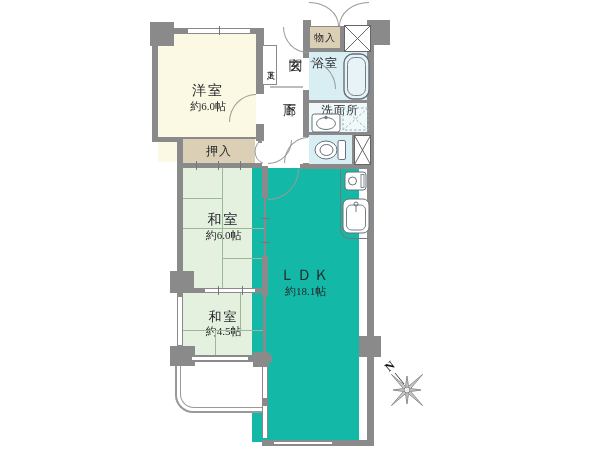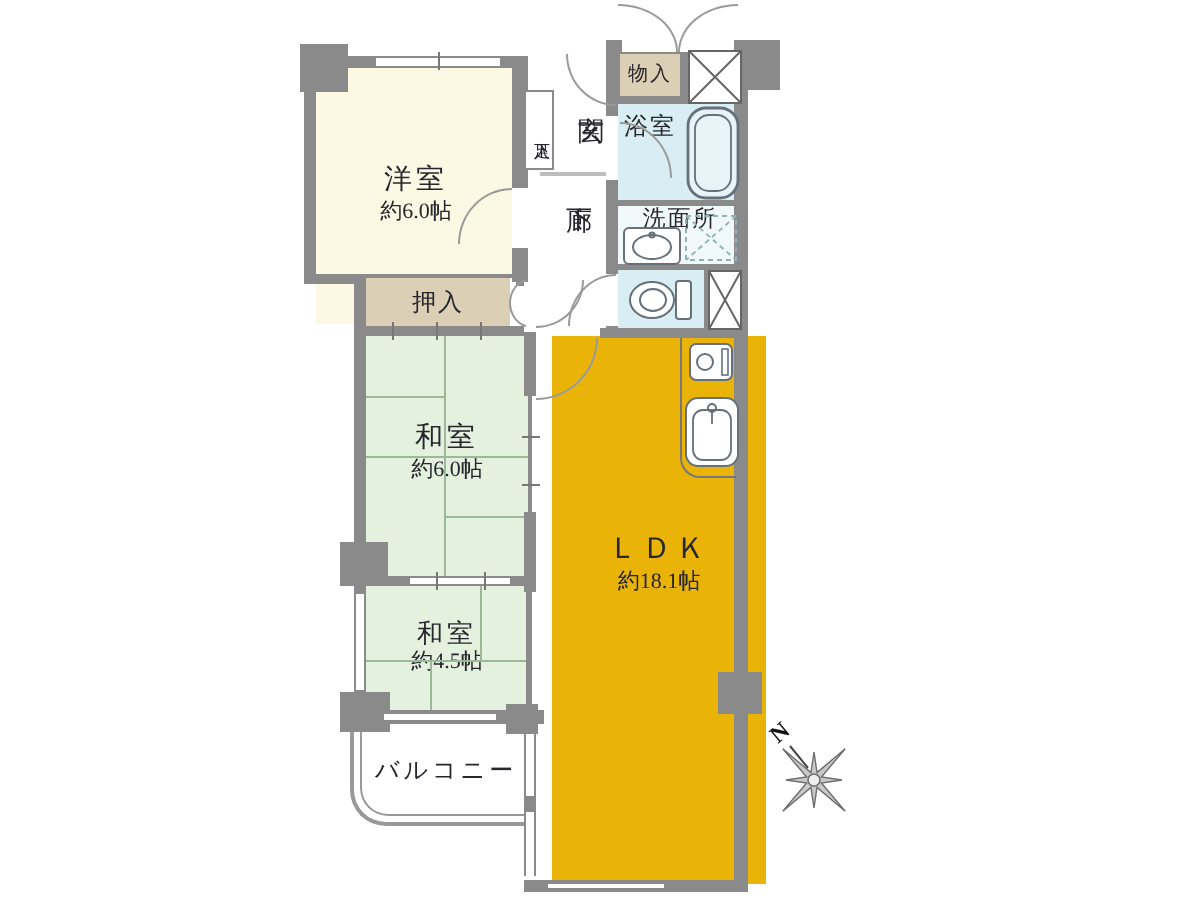--- a/index.html
+++ b/index.html
@@ -40,41 +40,40 @@
   <div class="room" style="left:183px;top:166px;width:81px;height:122px;background:#e3f1de;">
     <div class="lbl main">和室</div>
     <div class="lbl sub">約6.0帖</div>
   </div>
 
   <div class="room" style="left:183px;top:293px;width:81px;height:62px;background:#e3f1de;">
     <div class="lbl main" style="font-size:13px;">和室</div>
     <div class="lbl sub">約4.5帖</div>
   </div>
 
-  <div class="room" style="left:276px;top:168px;width:107px;height:274px;background:#eab308;">
+  <div class="room" style="left:252px;top:168px;width:107px;height:274px;background:#14b8a6;">
     <div class="lbl main" style="font-size:15px;margin-top:-45px;">ＬＤＫ</div>
     <div class="lbl sub">約18.1帖</div>
   </div>
 
   <div class="room" style="left:309px;top:26px;width:32px;height:24px;background:#dbcfb6;border:1px solid #8a8a8a;">
     <div class="lbl" style="font-size:10px;letter-spacing:1px;">物入</div>
   </div>
 
   <div class="room" style="left:309px;top:103px;width:62px;height:30px;background:#f0f8f9;justify-content:flex-start;">
     <div class="lbl" style="font-size:11.5px;letter-spacing:1px;margin-top:0px;">洗面所</div>
   </div>
 
   <div class="room" style="left:309px;top:52px;width:62px;height:48px;background:#d9eef3;justify-content:flex-start;align-items:flex-start;">
     <div class="lbl" style="font-size:12px;letter-spacing:1px;margin:4px 0 0 3px;">浴室</div>
   </div>
 
   <div class="abs" style="left:309px;top:135px;width:43px;height:30px;background:#d9eef3;"></div>
   <div class="abs" style="left:175px;top:359px;width:92px;height:54px;background:#fff;border-left:2px solid #999;border-bottom:2px solid #999;border-bottom-left-radius:18px;box-sizing:border-box;"></div>
   <div class="abs" style="left:180px;top:359px;width:87px;height:49px;border-left:1px solid #999;border-bottom:1px solid #999;border-bottom-left-radius:14px;box-sizing:border-box;"></div>
-  <div class="lbl" style="position:absolute;left:183px;top:378px;width:80px;font-size:12px;letter-spacing:2px;text-align:center;">バルコニー</div>
 
   <div class="tat" style="left:222px;top:166px;width:1px;height:62px;"></div>
   <div class="tat" style="left:183px;top:198px;width:39px;height:1px;"></div>
   <div class="tat" style="left:183px;top:228px;width:81px;height:1px;"></div>
   <div class="tat" style="left:222px;top:228px;width:1px;height:60px;"></div>
   <div class="tat" style="left:222px;top:258px;width:42px;height:1px;"></div>
   <div class="tat" style="left:240px;top:293px;width:1px;height:37px;"></div>
   <div class="tat" style="left:183px;top:330px;width:81px;height:1px;"></div>
   <div class="tat" style="left:215px;top:330px;width:1px;height:25px;"></div>
 

